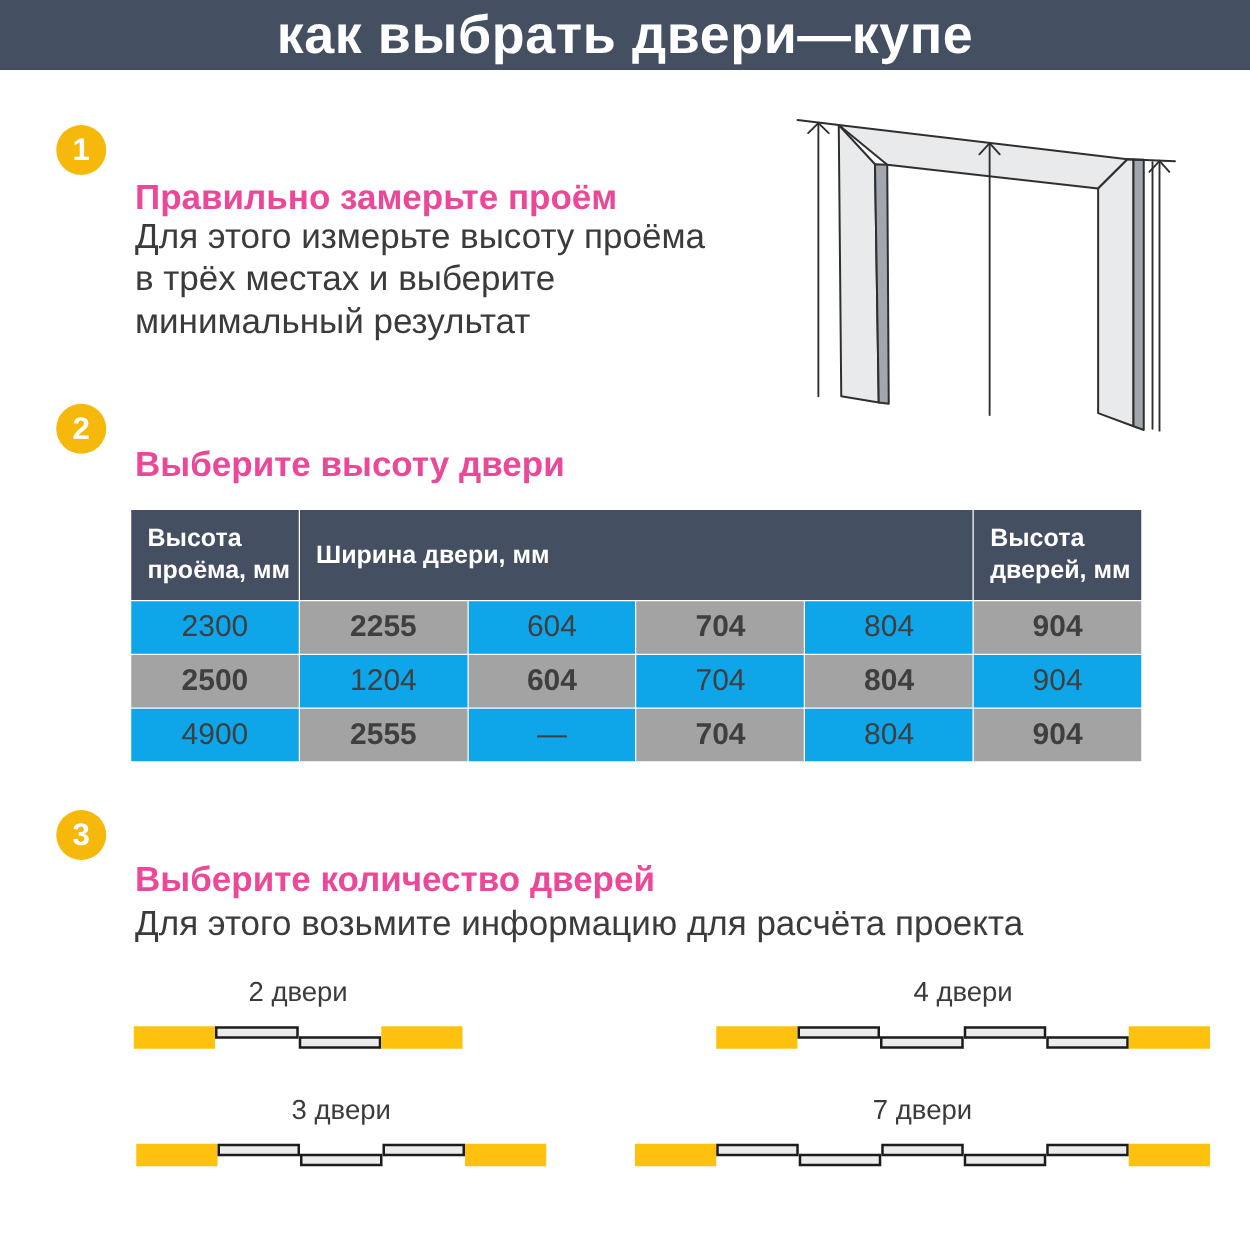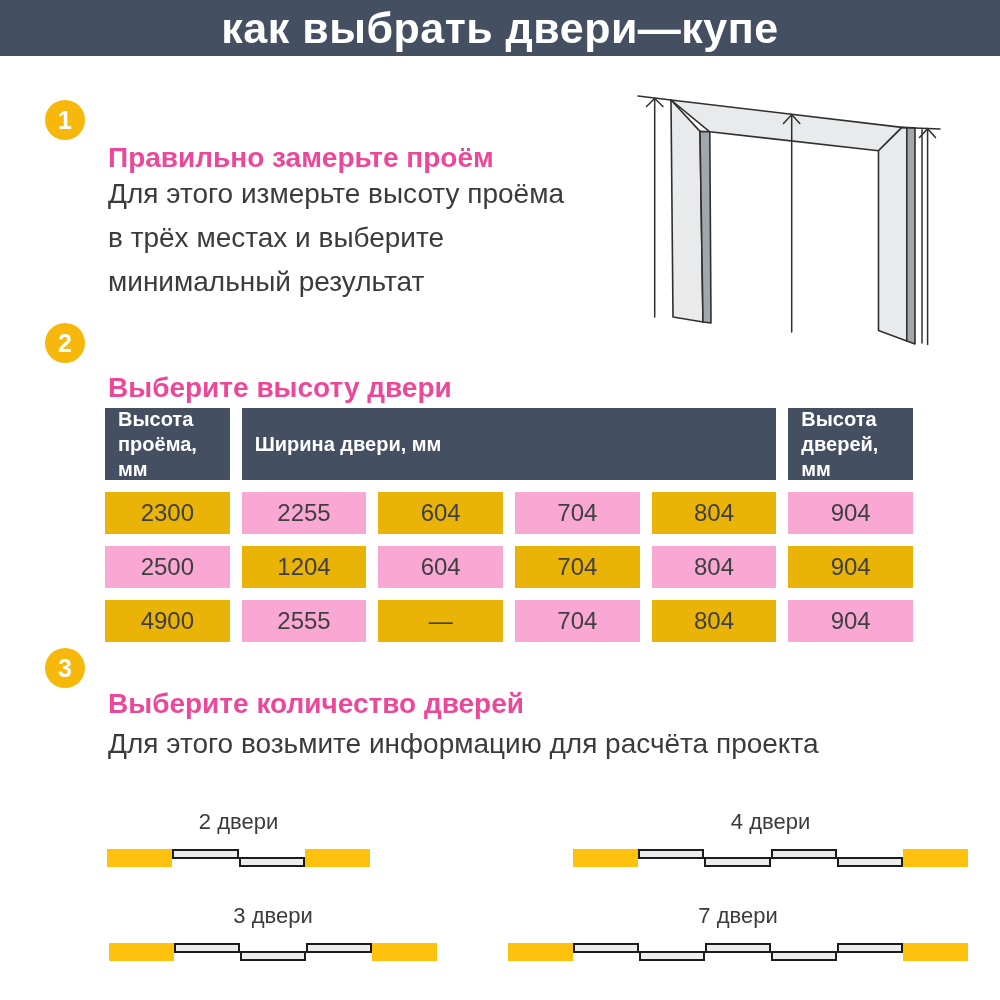--- a/index.html
+++ b/index.html
@@ -14,47 +14,47 @@
   }
   .topbar .title{color:#ffffff;font-size:43px;font-weight:700;letter-spacing:.5px;}
   
   .badge{
     position:absolute;width:40px;height:40px;border-radius:50%;background:#f7b80c;
     display:flex;align-items:center;justify-content:center;
     color:#ffffff;font-size:25px;font-weight:700;
   }
   .b1{left:45px;top:100px;} .b2{left:45px;top:323px;} .b3{left:45px;top:648px;}
   .step-heading{position:absolute;left:108px;font-size:28px;font-weight:700;color:#ec4899;}
-  .h1{top:142px;} .h2{top:356px;margin-top:16px;} .h3{top:688px;}
+  .h1{top:142px;} .h2{top:356px;} .h3{top:688px;}
   .step-body{
     position:absolute;left:108px;font-size:28px;font-weight:400;color:#3b3b3b;
-    line-height:44px;white-space:pre-line;
+    line-height:34px;white-space:pre-line;
   }
   .p1{top:172px;width:560px;} .p3{top:722px;width:880px;}
   
   .doorway{position:absolute;left:628px;top:85px;width:352px;height:292px;}
   
   .size-table{
     position:absolute;left:105px;top:408px;width:808px;
     display:grid;grid-template-columns:repeat(6,1fr);
-    grid-template-rows:72px 42px 42px 42px;gap:12px;
+    grid-template-rows:72px 42px 42px 42px;gap:1px;
   }
   .hcell{
     background:#454f62;color:#ffffff;font-size:20px;font-weight:700;line-height:25px;
     display:flex;align-items:center;padding-left:13px;box-sizing:border-box;
   }
   .hcell.span4{grid-column:span 4;}
   .cell{
     display:flex;align-items:center;justify-content:center;
     font-size:24px;color:#3f3f3f;
   }
-  .cell.shade{background:#eab308;}
-  .cell.light{background:#f9a8d4;}
+  .cell.shade{background:#0ea5e9;}
+  .cell.light{background:#a3a3a3;font-weight:bold;}
   
-  .diagram{position:absolute;margin-top:28px;}
+  .diagram{position:absolute;}
   .d0{left:107px;top:781px;width:263px;}
   .d1{left:573px;top:781px;width:395px;}
   .d2{left:109px;top:875px;width:328px;}
   .d3{left:508px;top:875px;width:460px;}
   .diagram .dlabel{
     height:26px;text-align:center;font-size:22px;color:#3b3b3b;margin-bottom:14px;
   }
   .diagram .track{display:flex;height:18px;align-items:stretch;}
   .wall{width:65px;height:18px;background:#fec20e;flex:none;}
   .door{flex:1;height:10px;box-sizing:border-box;border:2px solid #1c1c1c;background:#ececec;}

